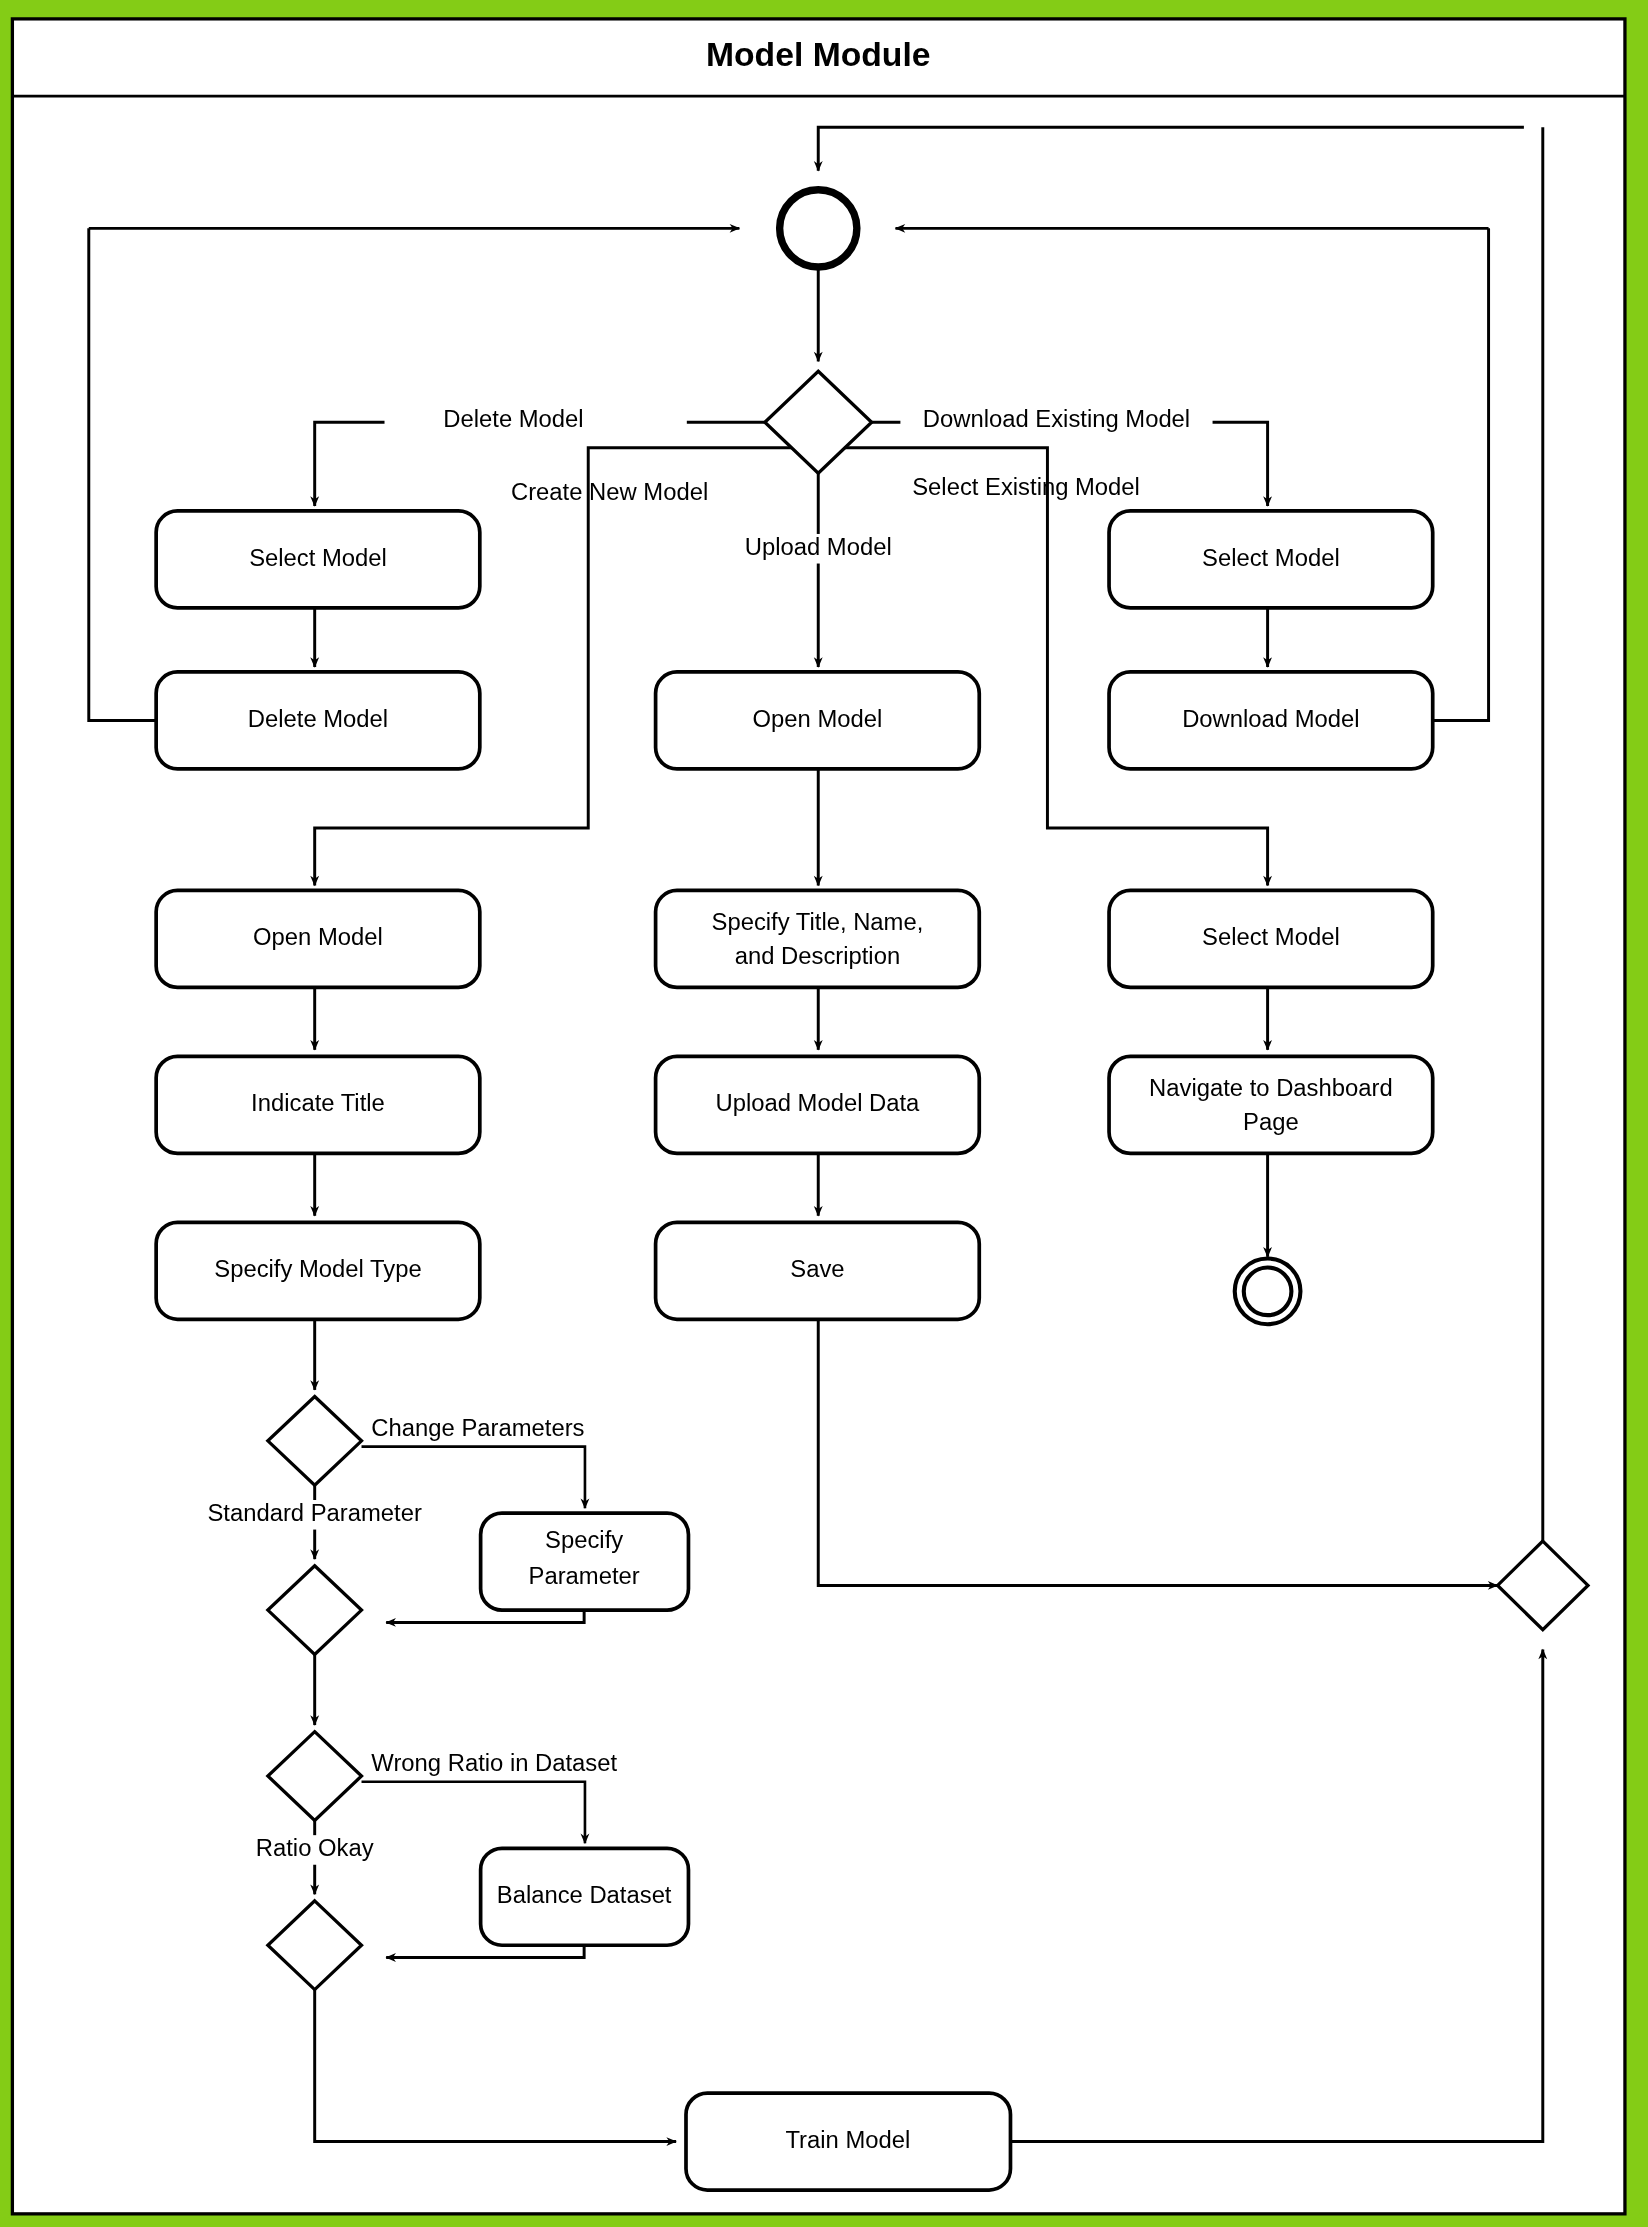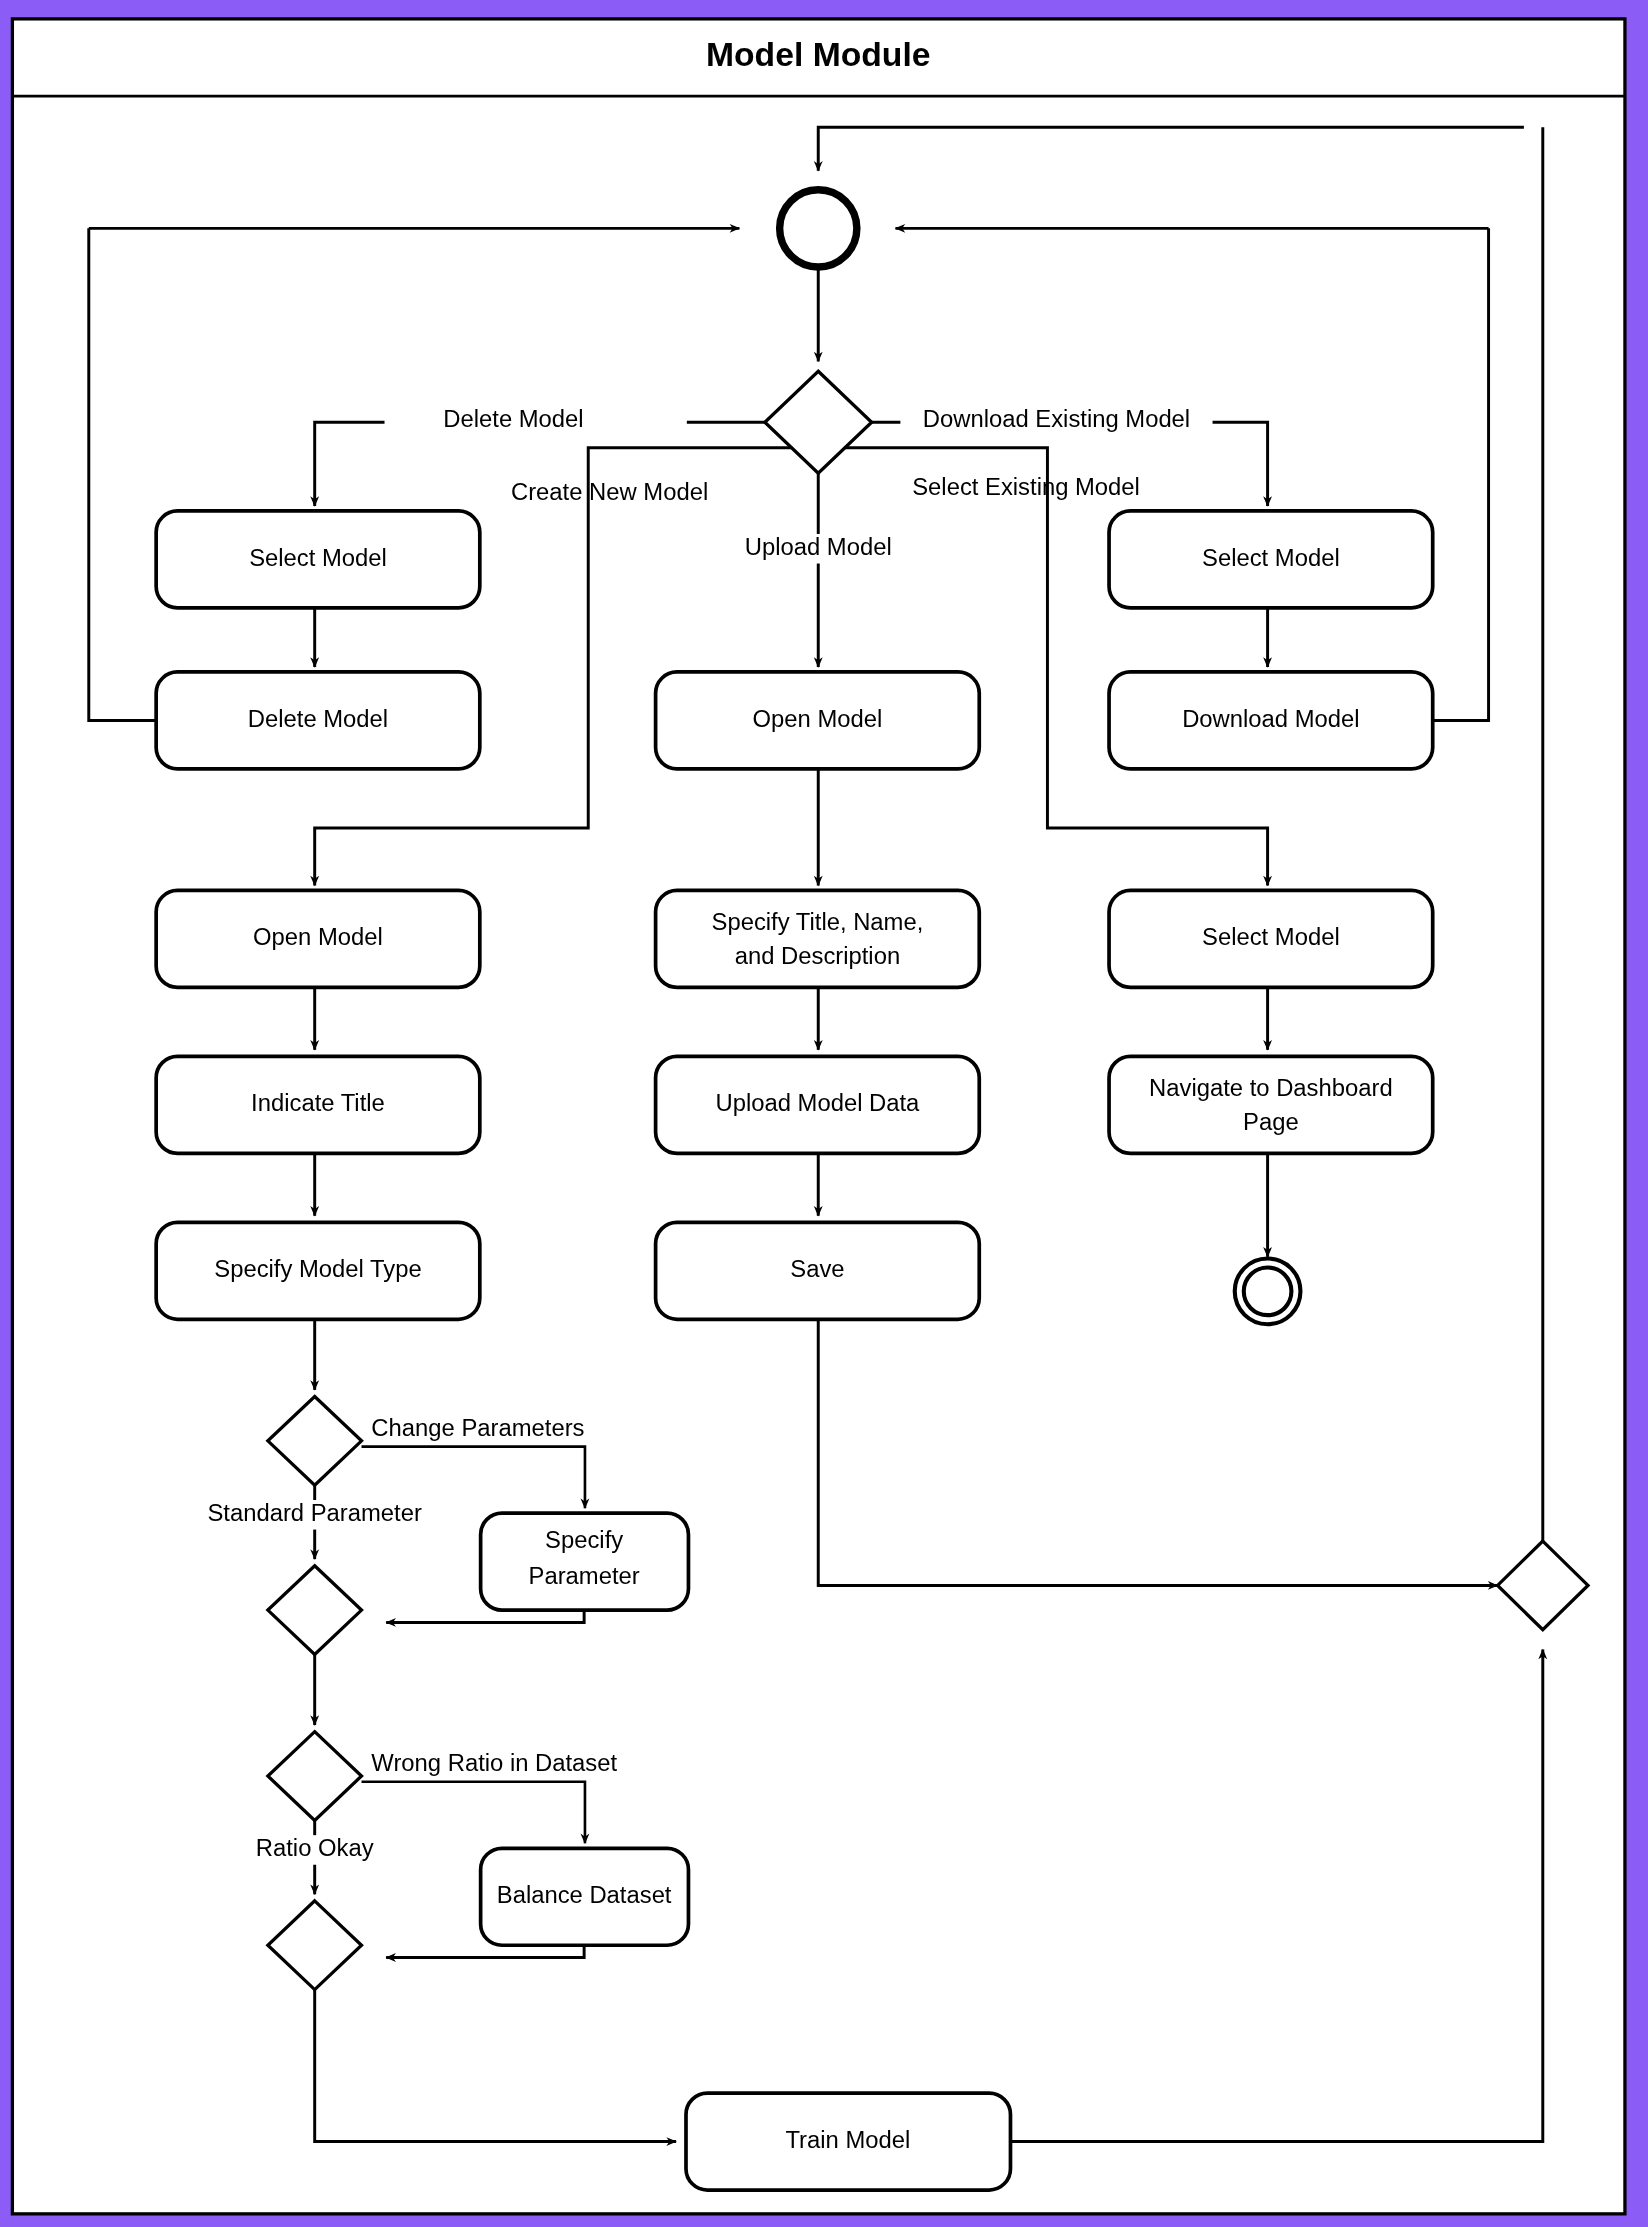--- a/index.html
+++ b/index.html
@@ -11,21 +11,21 @@
     width: 1648px;
     height: 2227px;
     font-family: "Liberation Sans", sans-serif;
     -webkit-font-smoothing: antialiased;
   }
   #diagram-root {
     position: relative;
     width: 1648px;
     height: 2227px;
     overflow: hidden;
-    background: #8b5cf6;
+    background: #84cc16;
   }
   svg.canvas {
     position: absolute;
     top: 0;
     left: 0;
     width: 1648px;
     height: 2227px;
     display: block;
   }
   text {

